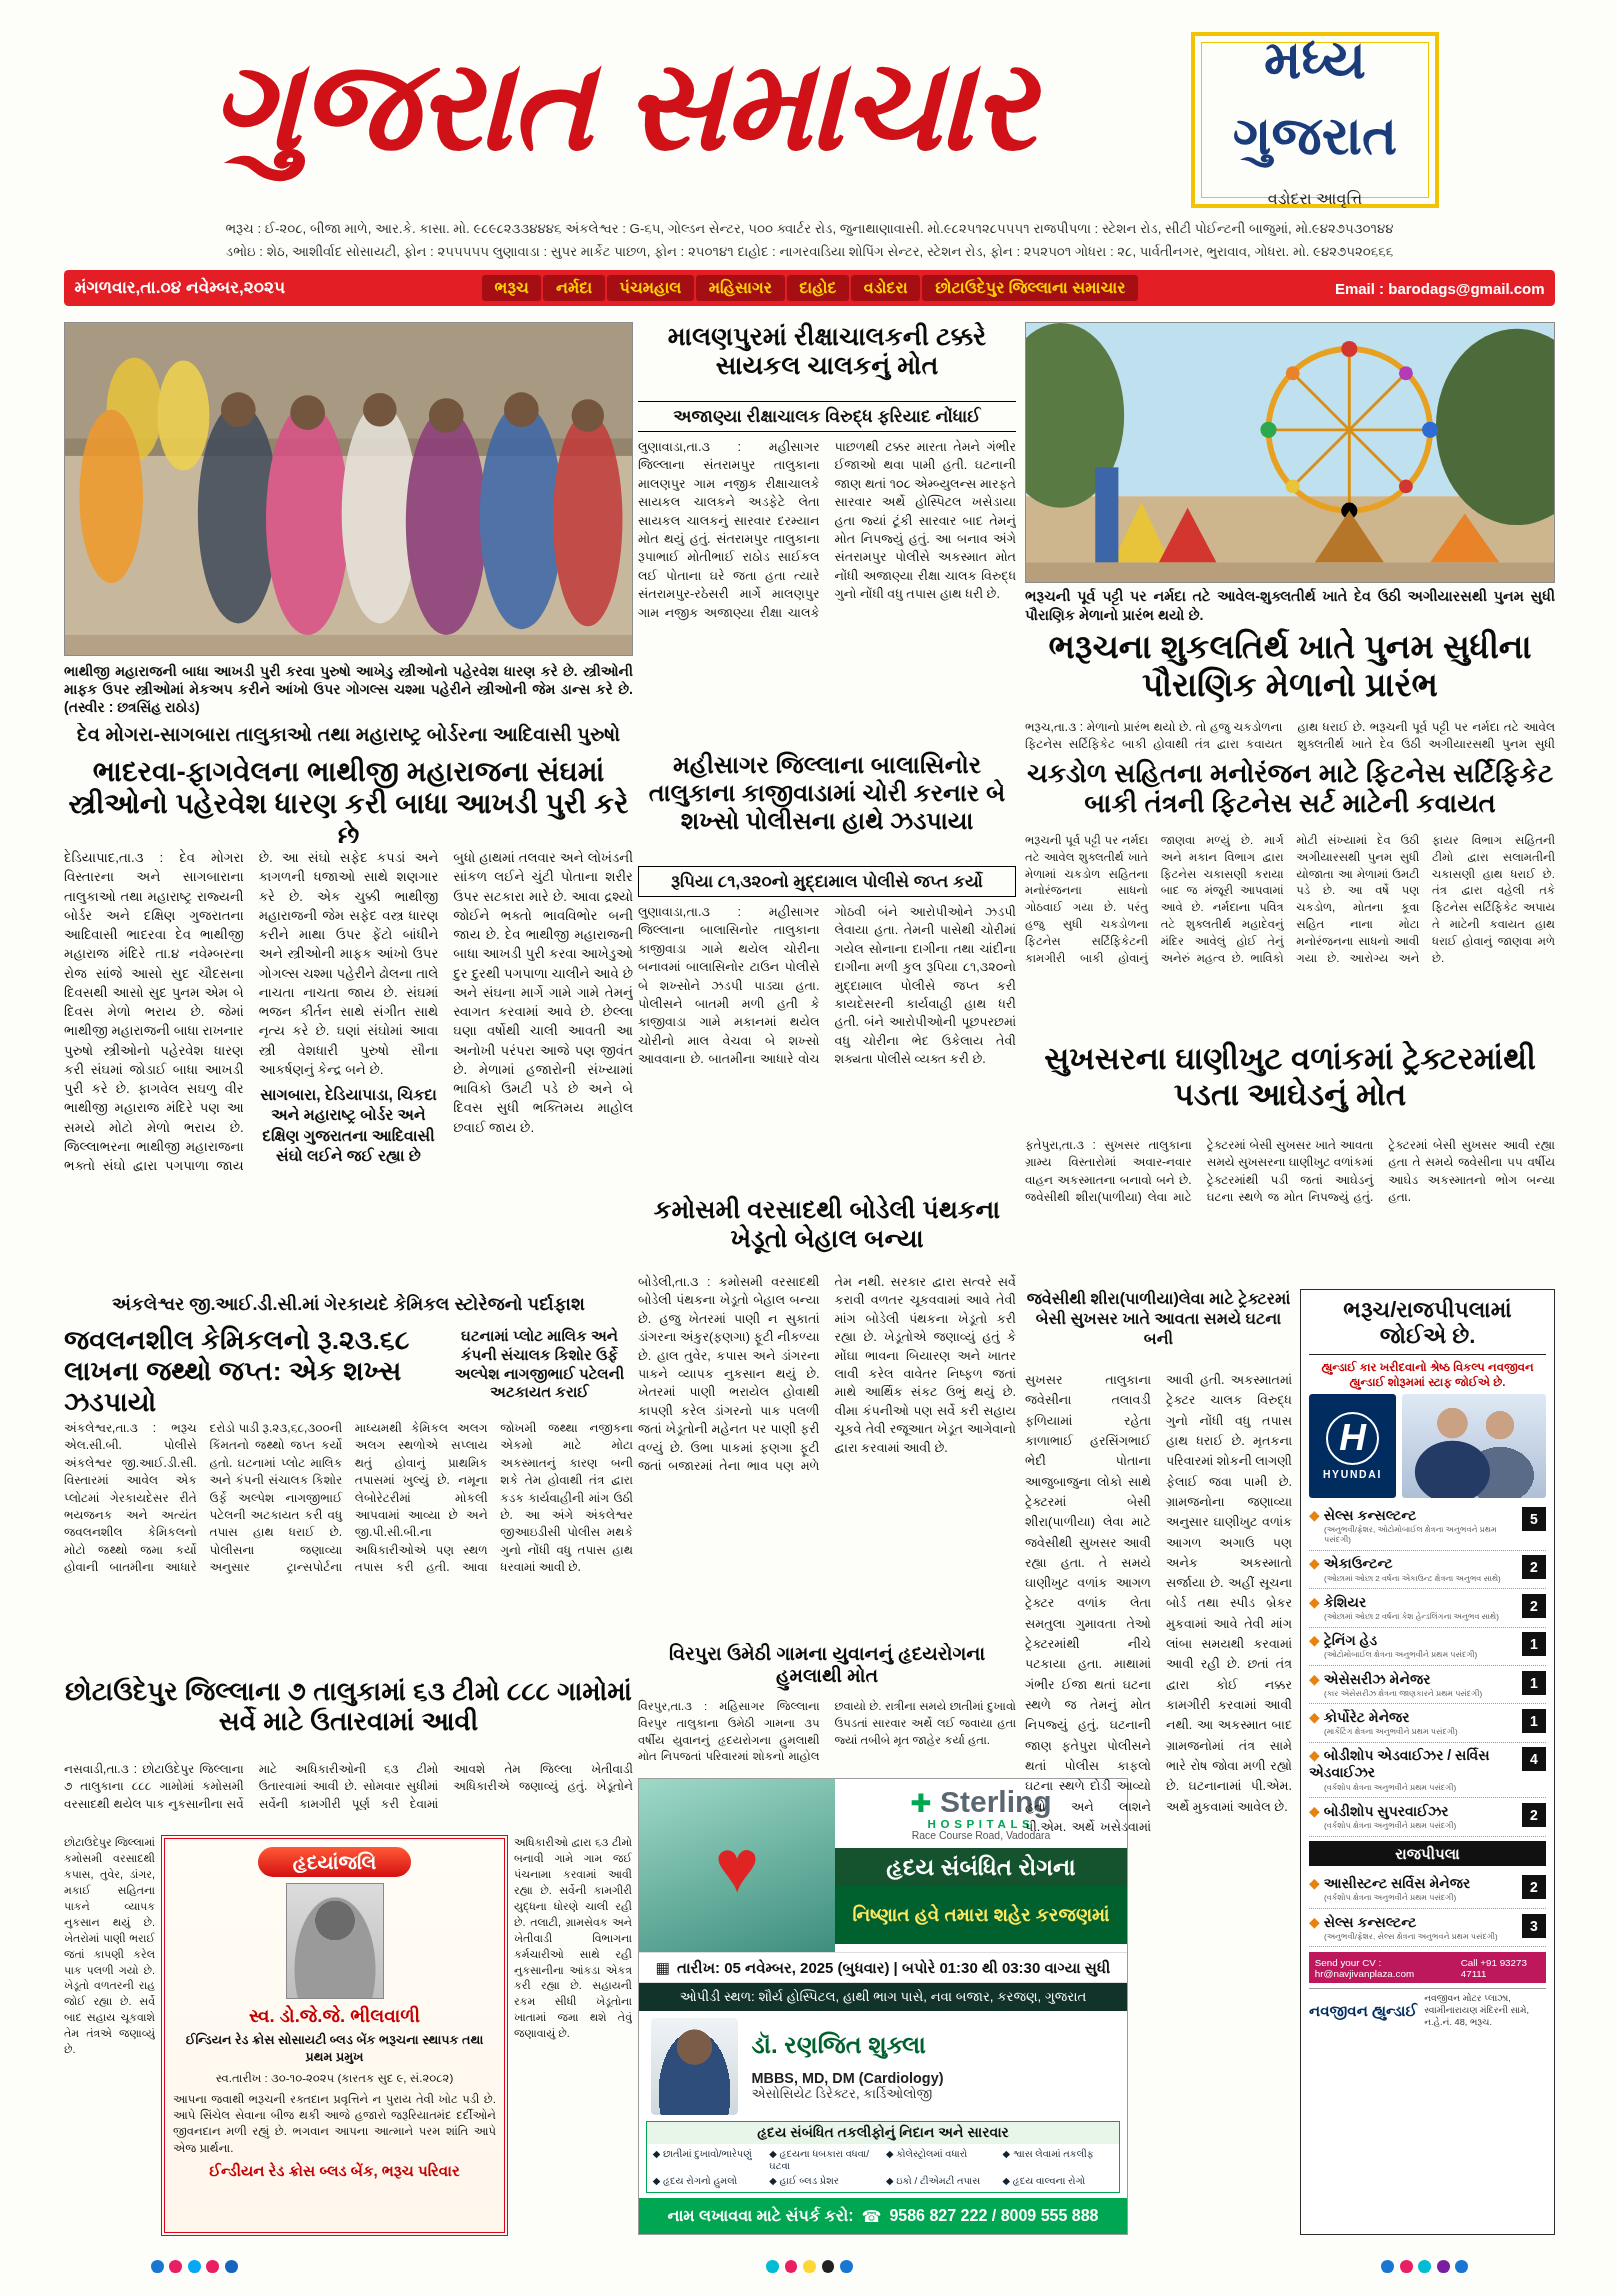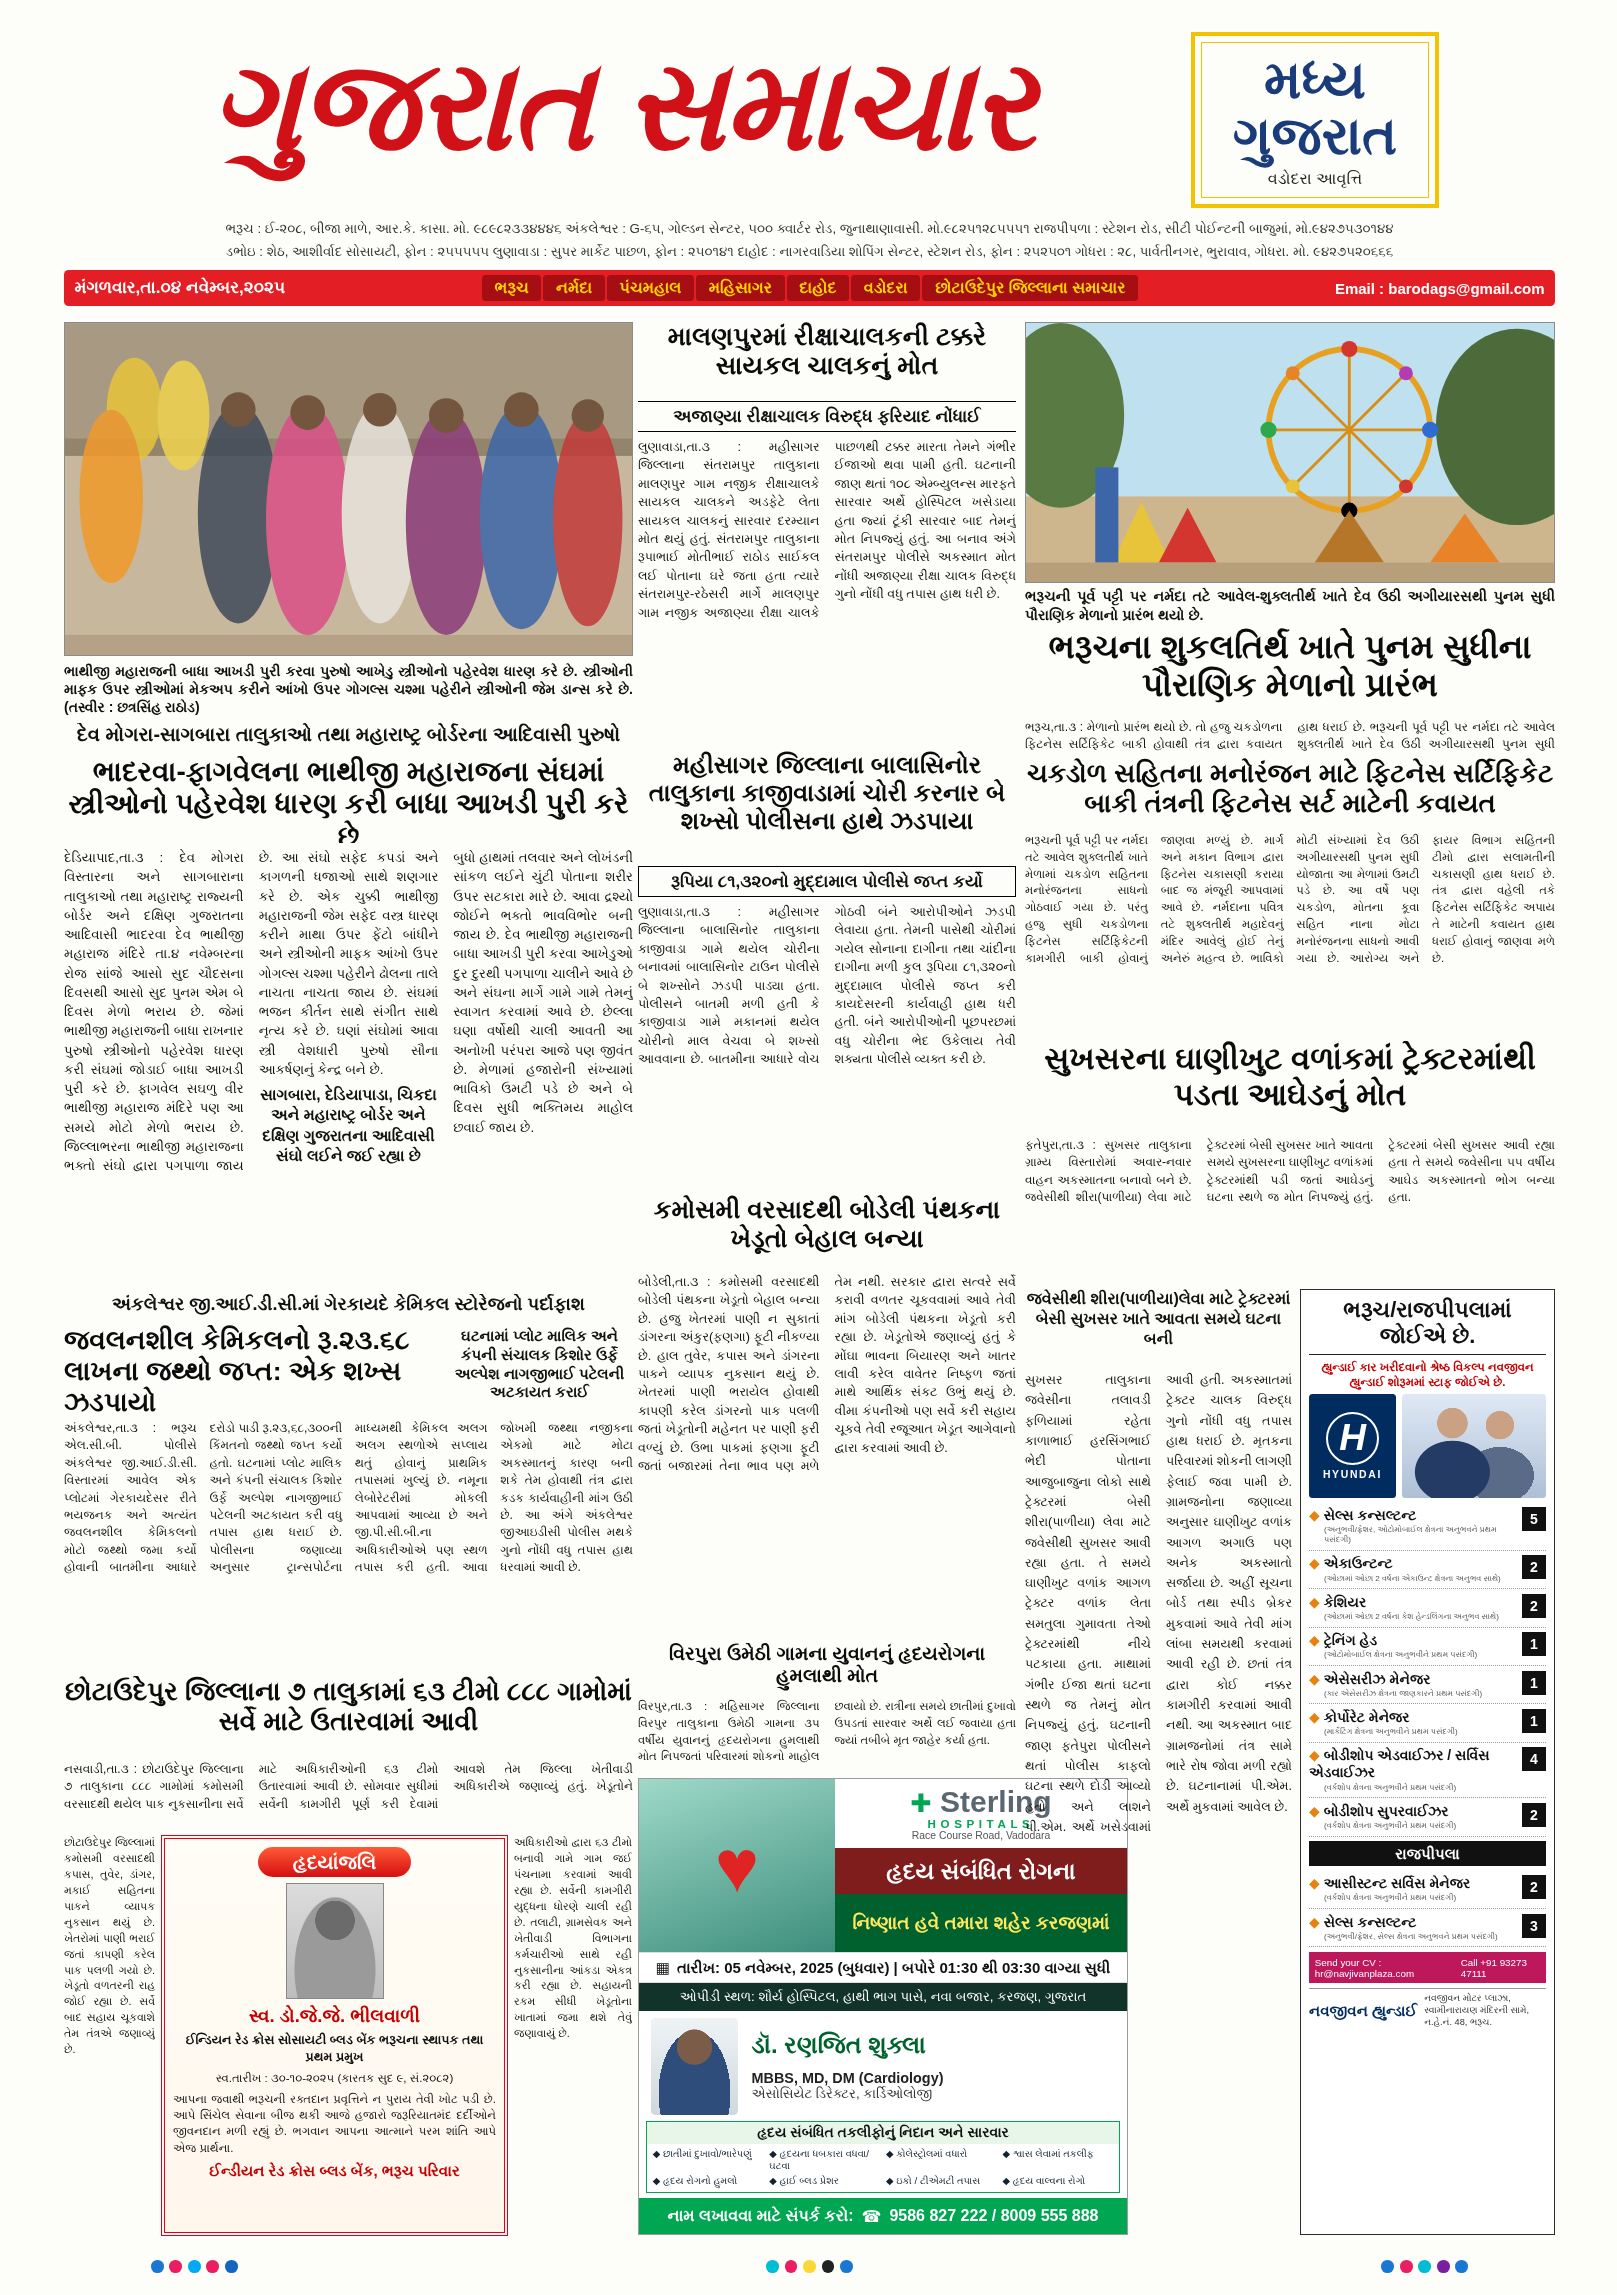--- a/index.html
+++ b/index.html
@@ -3,21 +3,21 @@
 <meta charset="utf-8">
 <style>
   *{box-sizing:border-box;margin:0;padding:0}
   html,body{background:#e9e9e9}
   body{font-family:"Liberation Sans","DejaVu Sans",sans-serif;color:#111}
   .page{position:relative;width:1617px;height:2295px;background:#fdfdfa;margin:0 auto;overflow:hidden}
   .abs{position:absolute}
   
   .logo{font-weight:bold;font-style:italic;color:#d01218;white-space:nowrap;text-align:center;font-size:126px;line-height:1.2;letter-spacing:-2.3px;overflow:hidden}
   .ed-box{border:4px solid #f2c300;padding:5.8px;text-align:center}
-  .ed-inner{border:1.7px solid #f2c300;height:100%;padding:8px 3.5px;display:flex;flex-direction:column;justify-content:center;gap:0}
+  .ed-inner{border:1.7px solid #f2c300;height:100%;padding:8px 3.5px;display:flex;flex-direction:column;justify-content:center;gap:20px}
   .ed-big{font-size:53px;font-weight:bold;color:#1b3c7a;line-height:1.05}
   .ed-sub{font-size:16px;color:#222;margin-top:5.8px}
   .contact{font-size:13.3px;color:#333;text-align:center;white-space:nowrap;overflow:hidden}
   
   .navbar{background:#e31e24;border-radius:4.6px;display:flex;align-items:center;color:#fff;padding:0 10.4px;gap:5.8px}
   .nav-date{font-size:17px;font-weight:bold;white-space:nowrap}
   .nav-secs{display:flex;flex:1;justify-content:center;gap:2px;overflow:hidden}
   .chip{background:#a50f14;color:#ffd400;font-size:16px;font-weight:bold;padding:4px 12.7px;border-radius:3.5px;white-space:nowrap}
   .nav-email{font-size:15px;font-weight:bold;color:#fff;white-space:nowrap}
   
@@ -48,21 +48,21 @@
   
   .sterling{border:1.2px solid #9c9c9c;background:#fff;display:flex;flex-direction:column;overflow:hidden}
   .st-top{display:flex;height:173px}
   .st-img{width:196px;background:linear-gradient(160deg,#9fd9c8,#3e8e7d);display:flex;align-items:center;justify-content:center;font-size:75px;color:#e02424}
   .st-right{flex:1;display:flex;flex-direction:column}
   .st-logo{height:69px;display:flex;flex-direction:column;align-items:center;justify-content:center}
   .st-brand{font-size:30px;font-weight:bold;color:#5b6770;line-height:1}
   .st-brand .plus{color:#00a651;font-size:25.4px}
   .st-hosp{font-size:11.6px;letter-spacing:4.6px;color:#00a651;font-weight:bold}
   .st-addr{font-size:10.4px;color:#555}
-  .st-band1{background:#7f1d1d;color:#fff;font-size:23px;font-weight:bold;text-align:center;display:flex;align-items:center;justify-content:center;height:46px}
+  .st-band1{background:#14532d;color:#fff;font-size:23px;font-weight:bold;text-align:center;display:flex;align-items:center;justify-content:center;height:38px}
   .st-band2{background:#00612f;color:#ffe95e;font-size:18.5px;font-weight:bold;text-align:center;display:flex;align-items:center;justify-content:center;height:58px;line-height:1.2;padding:0 5.8px}
   .st-date{height:31px;border-top:1.2px solid #ddd;border-bottom:1.2px solid #ddd;display:flex;align-items:center;justify-content:center;font-size:15px;font-weight:bold;gap:7px}
   .st-opd{height:28px;background:#12332a;color:#fff;display:flex;align-items:center;justify-content:center;font-size:13.3px}
   .st-doc{height:110px;display:flex;align-items:center;gap:14px;padding:0 11.6px}
   .st-docphoto{width:87px;height:97px;border-radius:4.6px;background:
       radial-gradient(circle at 50% 30%,#7a5c49 0 17.3px,transparent 18px),
       radial-gradient(ellipse at 50% 78%,#2e4d7a 0 36px,transparent 36px),
       linear-gradient(#eef3f6,#cfd8dc)}
   .st-docname{font-size:24px;font-weight:bold;color:#00632e}
   .st-quals{font-size:14.4px;font-weight:bold;color:#222;margin-top:11px}

